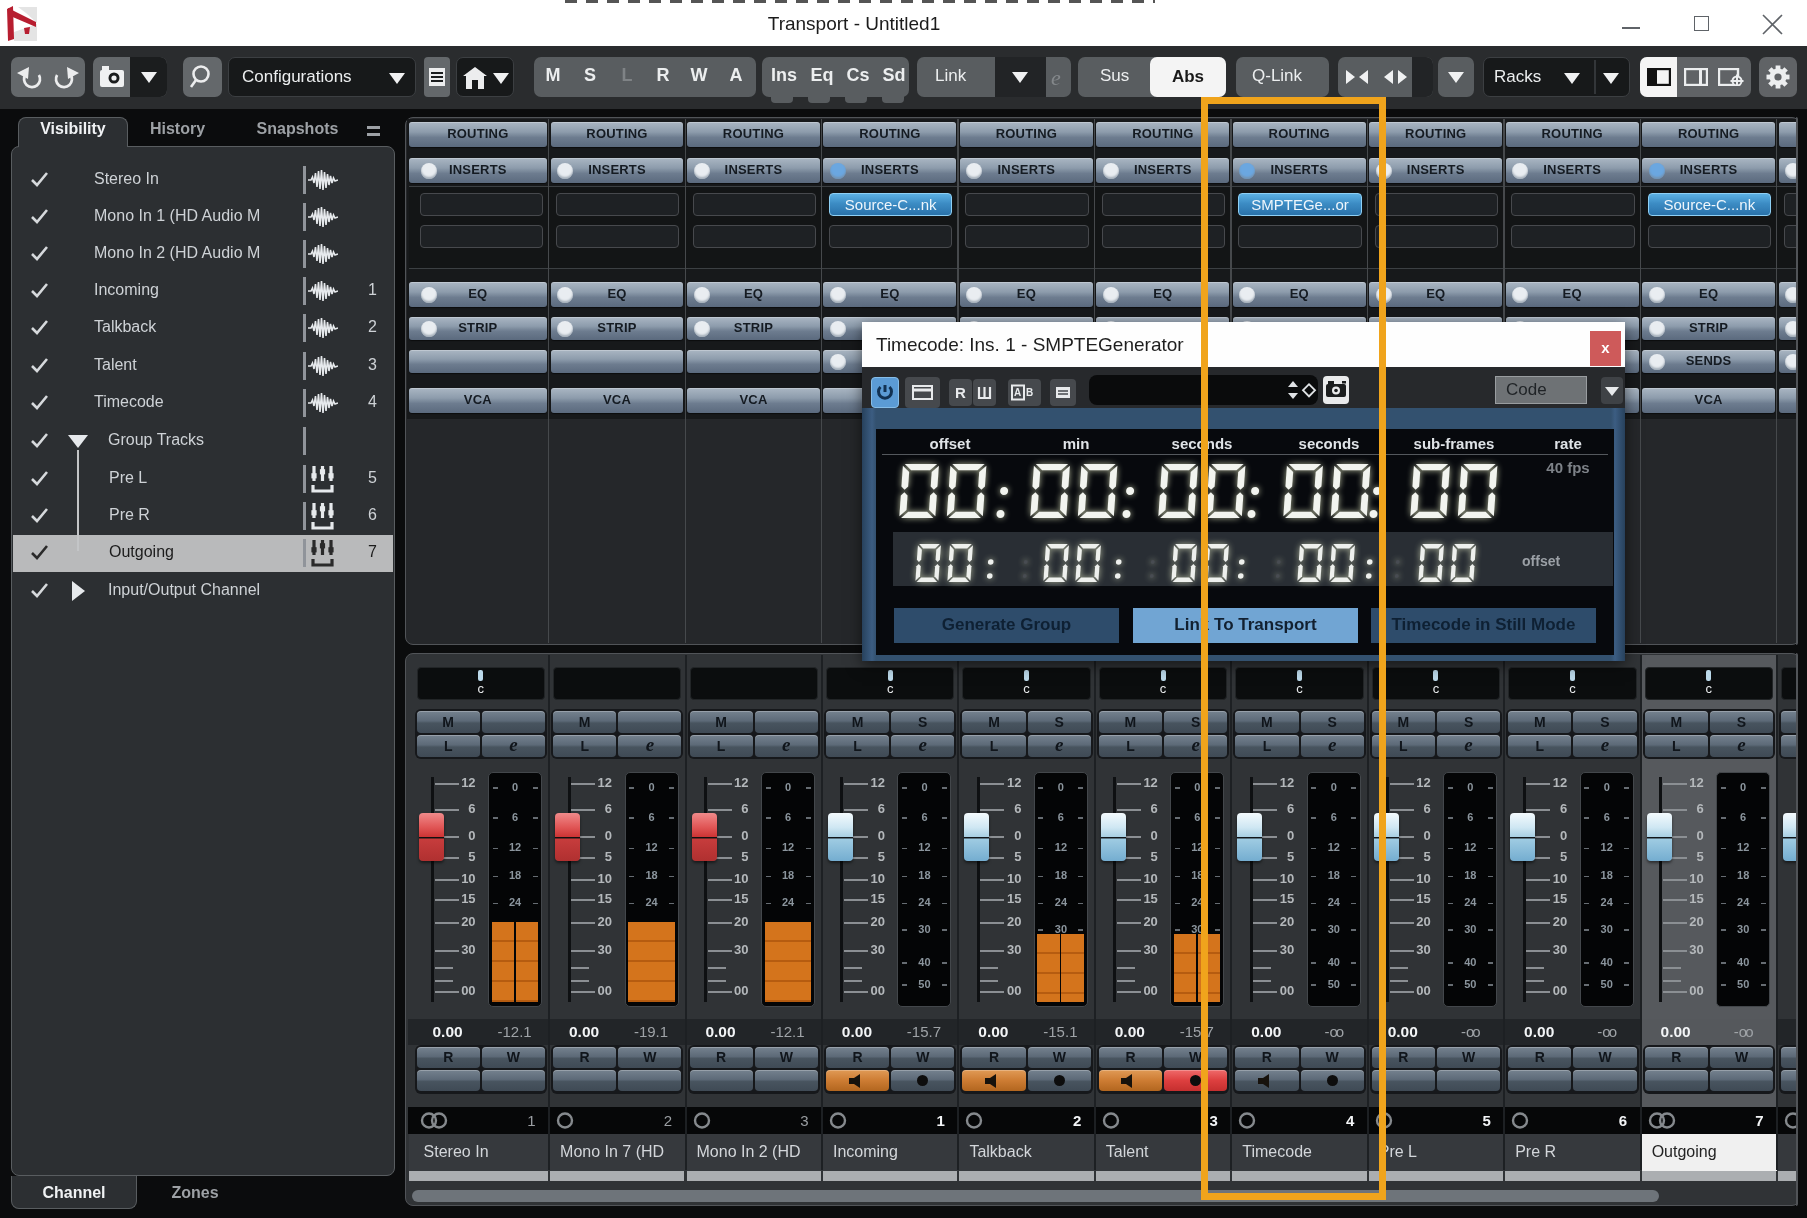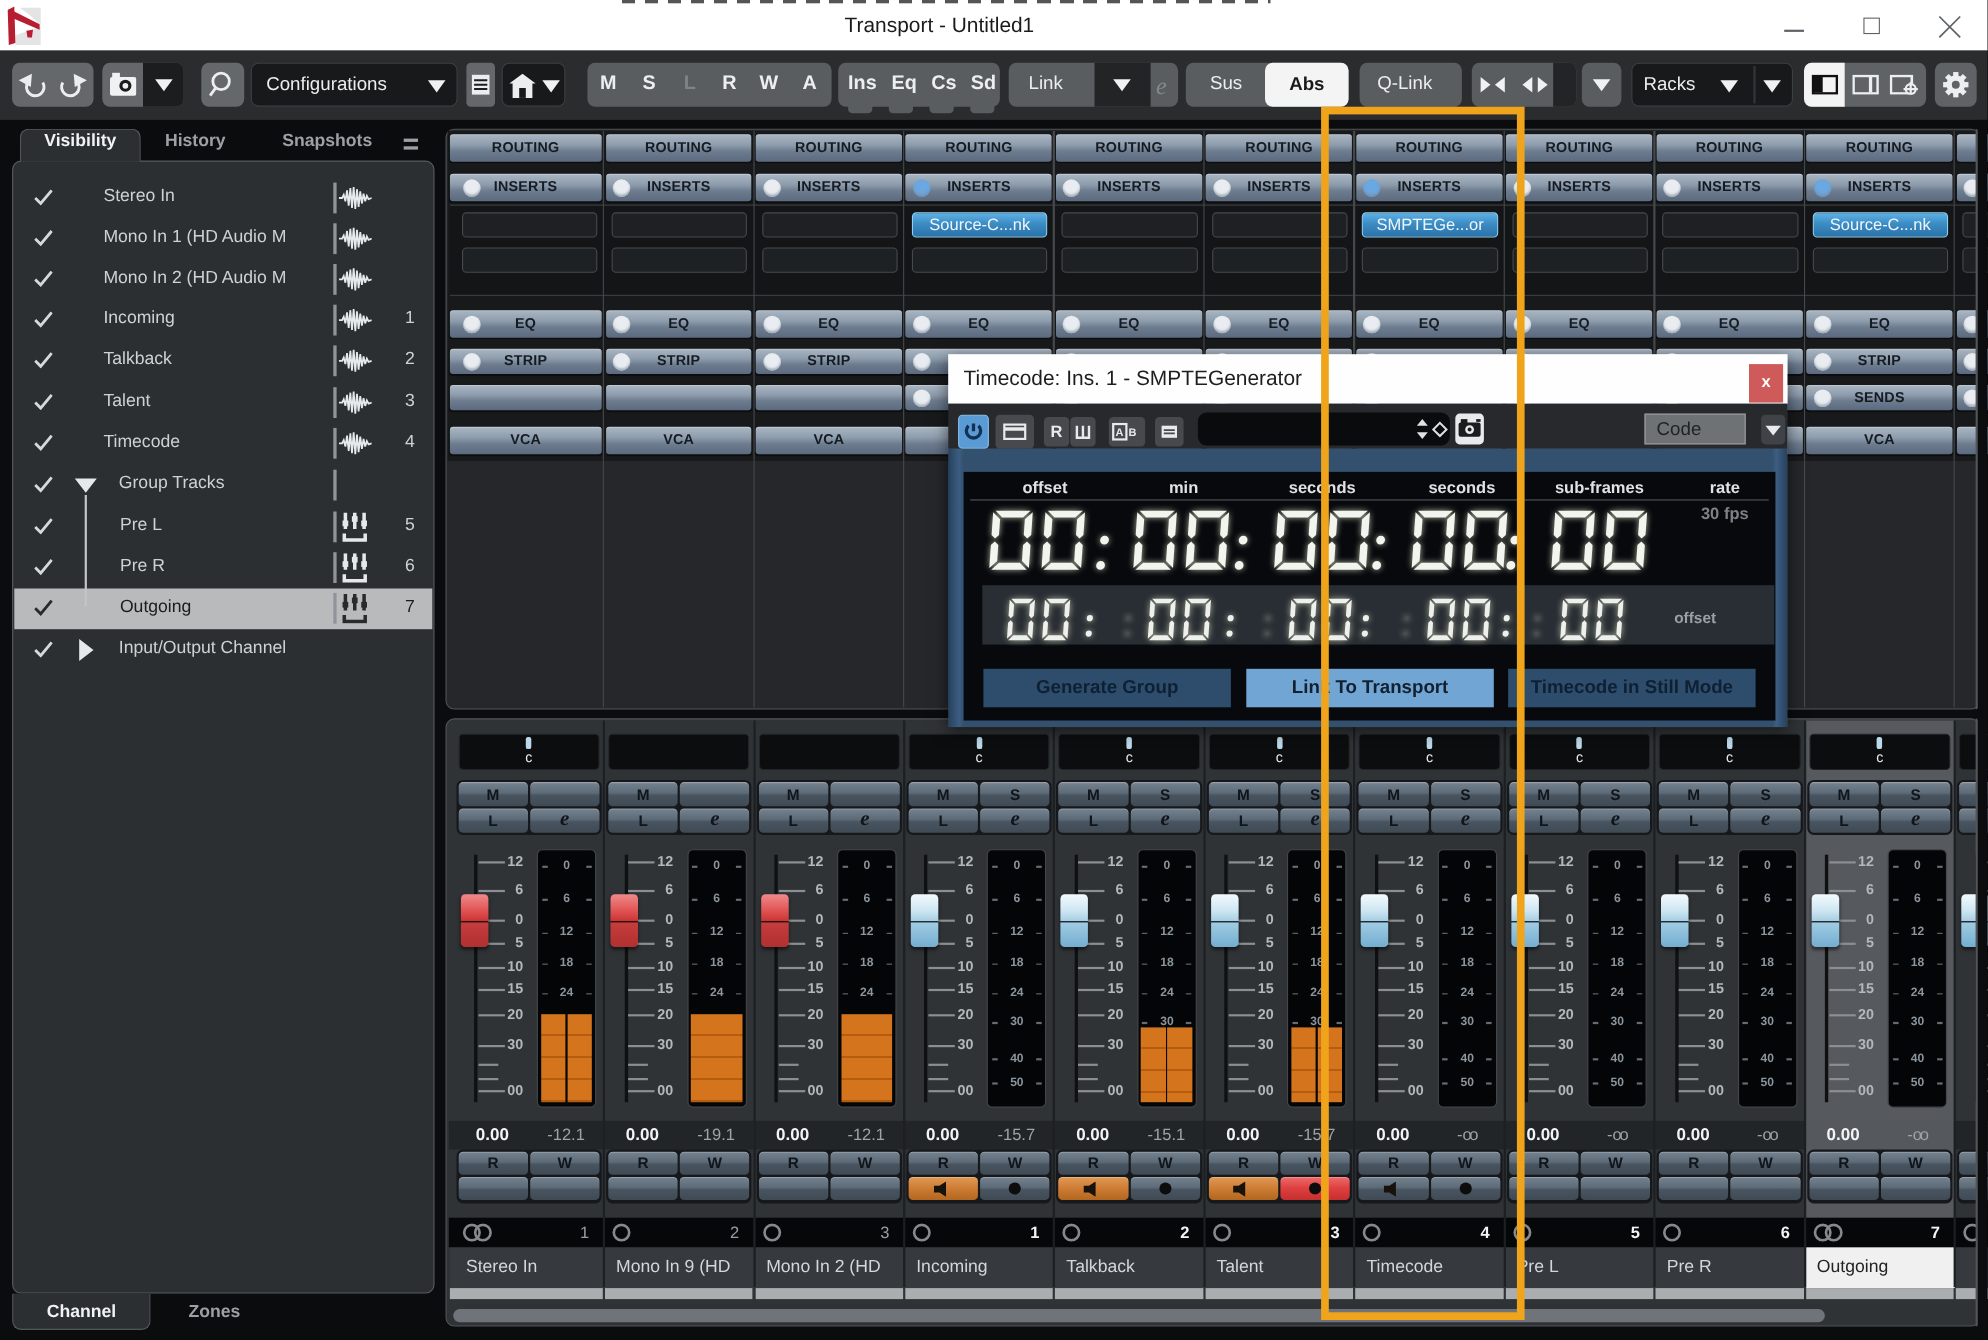--- a/index.html
+++ b/index.html
@@ -558,21 +558,21 @@
 <div class="fbtn" style="left:553.05px;top:1047px;width:63.224999999999994px;height:21px;line-height:21px">R</div>
 <div class="fbtn" style="left:618.275px;top:1047px;width:63.224999999999994px;height:21px;line-height:21px">W</div>
 <div class="fbtn" style="left:553.05px;top:1070px;width:63.224999999999994px;height:21px;"></div>
 <div class="fbtn" style="left:618.275px;top:1070px;width:63.224999999999994px;height:21px;"></div>
 <div class="abs" style="left:549.05px;top:1107px;width:136.45px;height:27px;background:#060708"></div>
 <svg class="abs" style="left:556.05px;top:1112px" width="20" height="17">
     <circle cx="9" cy="8.5" r="7" fill="none" stroke="#85898d" stroke-width="2.4"></circle>
   </svg>
 <div class="abs" style="left:644.05px;top:1112px;width:28px;text-align:right;font-size:15px;font-weight:normal;color:#9a9ea2">2</div>
 <div class="abs" style="left:550.05px;top:1134px;width:135.45px;height:36.5px;background:#36393d"></div>
-<div class="abs" style="left:560.05px;top:1143px;font-size:16px;color:#d3d6da">Mono In 9 (HD</div>
+<div class="abs" style="left:560.05px;top:1143px;font-size:16px;color:#d3d6da">Mono In 7 (HD</div>
 <div class="abs" style="left:550.05px;top:1170.5px;width:134.45px;height:10px;background:#abaeb1"></div>
 <div class="abs" style="left:689.5px;top:667px;width:128.45px;height:33px;background:#0b0d0e;border-radius:4px;border:1px solid #222527"></div>
 <div class="abs" style="left:687.5px;top:709px;width:132.45px;height:50px;background:#16181b;border-radius:6px"></div>
 <div class="fbtn" style="left:689.5px;top:711px;width:63.224999999999994px;height:22px;line-height:22px">M</div>
 <div class="fbtn" style="left:754.725px;top:711px;width:63.224999999999994px;height:22px;line-height:22px"></div>
 <div class="fbtn" style="left:689.5px;top:735px;width:63.224999999999994px;height:22px;line-height:22px">L</div>
 <div class="fbtn" style="left:754.725px;top:735px;width:63.224999999999994px;height:22px;line-height:20px;font-family:'Liberation Serif',serif;font-style:italic;font-size:19px">e</div>
 <div class="abs" style="left:704.0px;top:777px;width:3px;height:225px;background:#0e1012"></div>
 <div class="tick" style="left:707.5px;top:782.6px;width:24px;"></div>
 <div class="scl" style="left:722.5px;top:774.6px;">12</div>
@@ -1236,21 +1236,21 @@
     </div>
     <div class="abs" style="left:0;top:86px;width:763px;height:253px;background:linear-gradient(90deg,#27415c 0,#3c5d82 10px,#33516f 14px,#33516f calc(100% - 14px),#3c5d82 calc(100% - 10px),#27415c 100%)"></div>
     <div class="abs" style="left:14px;top:107px;width:738px;height:226px;background:#07090d"></div>
     <div class="abs" style="left:28px;top:113px;width:120px;text-align:center;font-size:15px;font-weight:bold;color:#dfe3e7">offset</div>
     <div class="abs" style="left:154px;top:113px;width:120px;text-align:center;font-size:15px;font-weight:bold;color:#dfe3e7">min</div>
     <div class="abs" style="left:280px;top:113px;width:120px;text-align:center;font-size:15px;font-weight:bold;color:#dfe3e7">seconds</div>
     <div class="abs" style="left:407px;top:113px;width:120px;text-align:center;font-size:15px;font-weight:bold;color:#dfe3e7">seconds</div>
     <div class="abs" style="left:532px;top:113px;width:120px;text-align:center;font-size:15px;font-weight:bold;color:#dfe3e7">sub-frames</div>
     <div class="abs" style="left:646px;top:113px;width:120px;text-align:center;font-size:15px;font-weight:bold;color:#dfe3e7">rate</div>
     <div class="abs" style="left:20px;top:132px;width:726px;height:1.2px;background:#54585d"></div>
-    <div class="abs" style="left:676px;top:137px;width:60px;text-align:center;font-size:15px;font-weight:bold;color:#7d8288">30 fps</div>
+    <div class="abs" style="left:676px;top:137px;width:60px;text-align:center;font-size:15px;font-weight:bold;color:#7d8288">40 fps</div>
     <svg class="abs seg7" style="left:0;top:142px" width="763" height="56" viewBox="0 0 763 56">
       <g transform="skewX(-4)">
         <g transform="translate(41,0) scale(1.143,1.08)">
           <use href="#dz" fill="#f2f4ef"></use>
         </g>
         <g transform="translate(88.5,0) scale(1.143,1.08)">
           <use href="#dz" fill="#f2f4ef"></use>
         </g>
         <g transform="translate(172,0) scale(1.143,1.08)">
           <use href="#dz" fill="#f2f4ef"></use>

